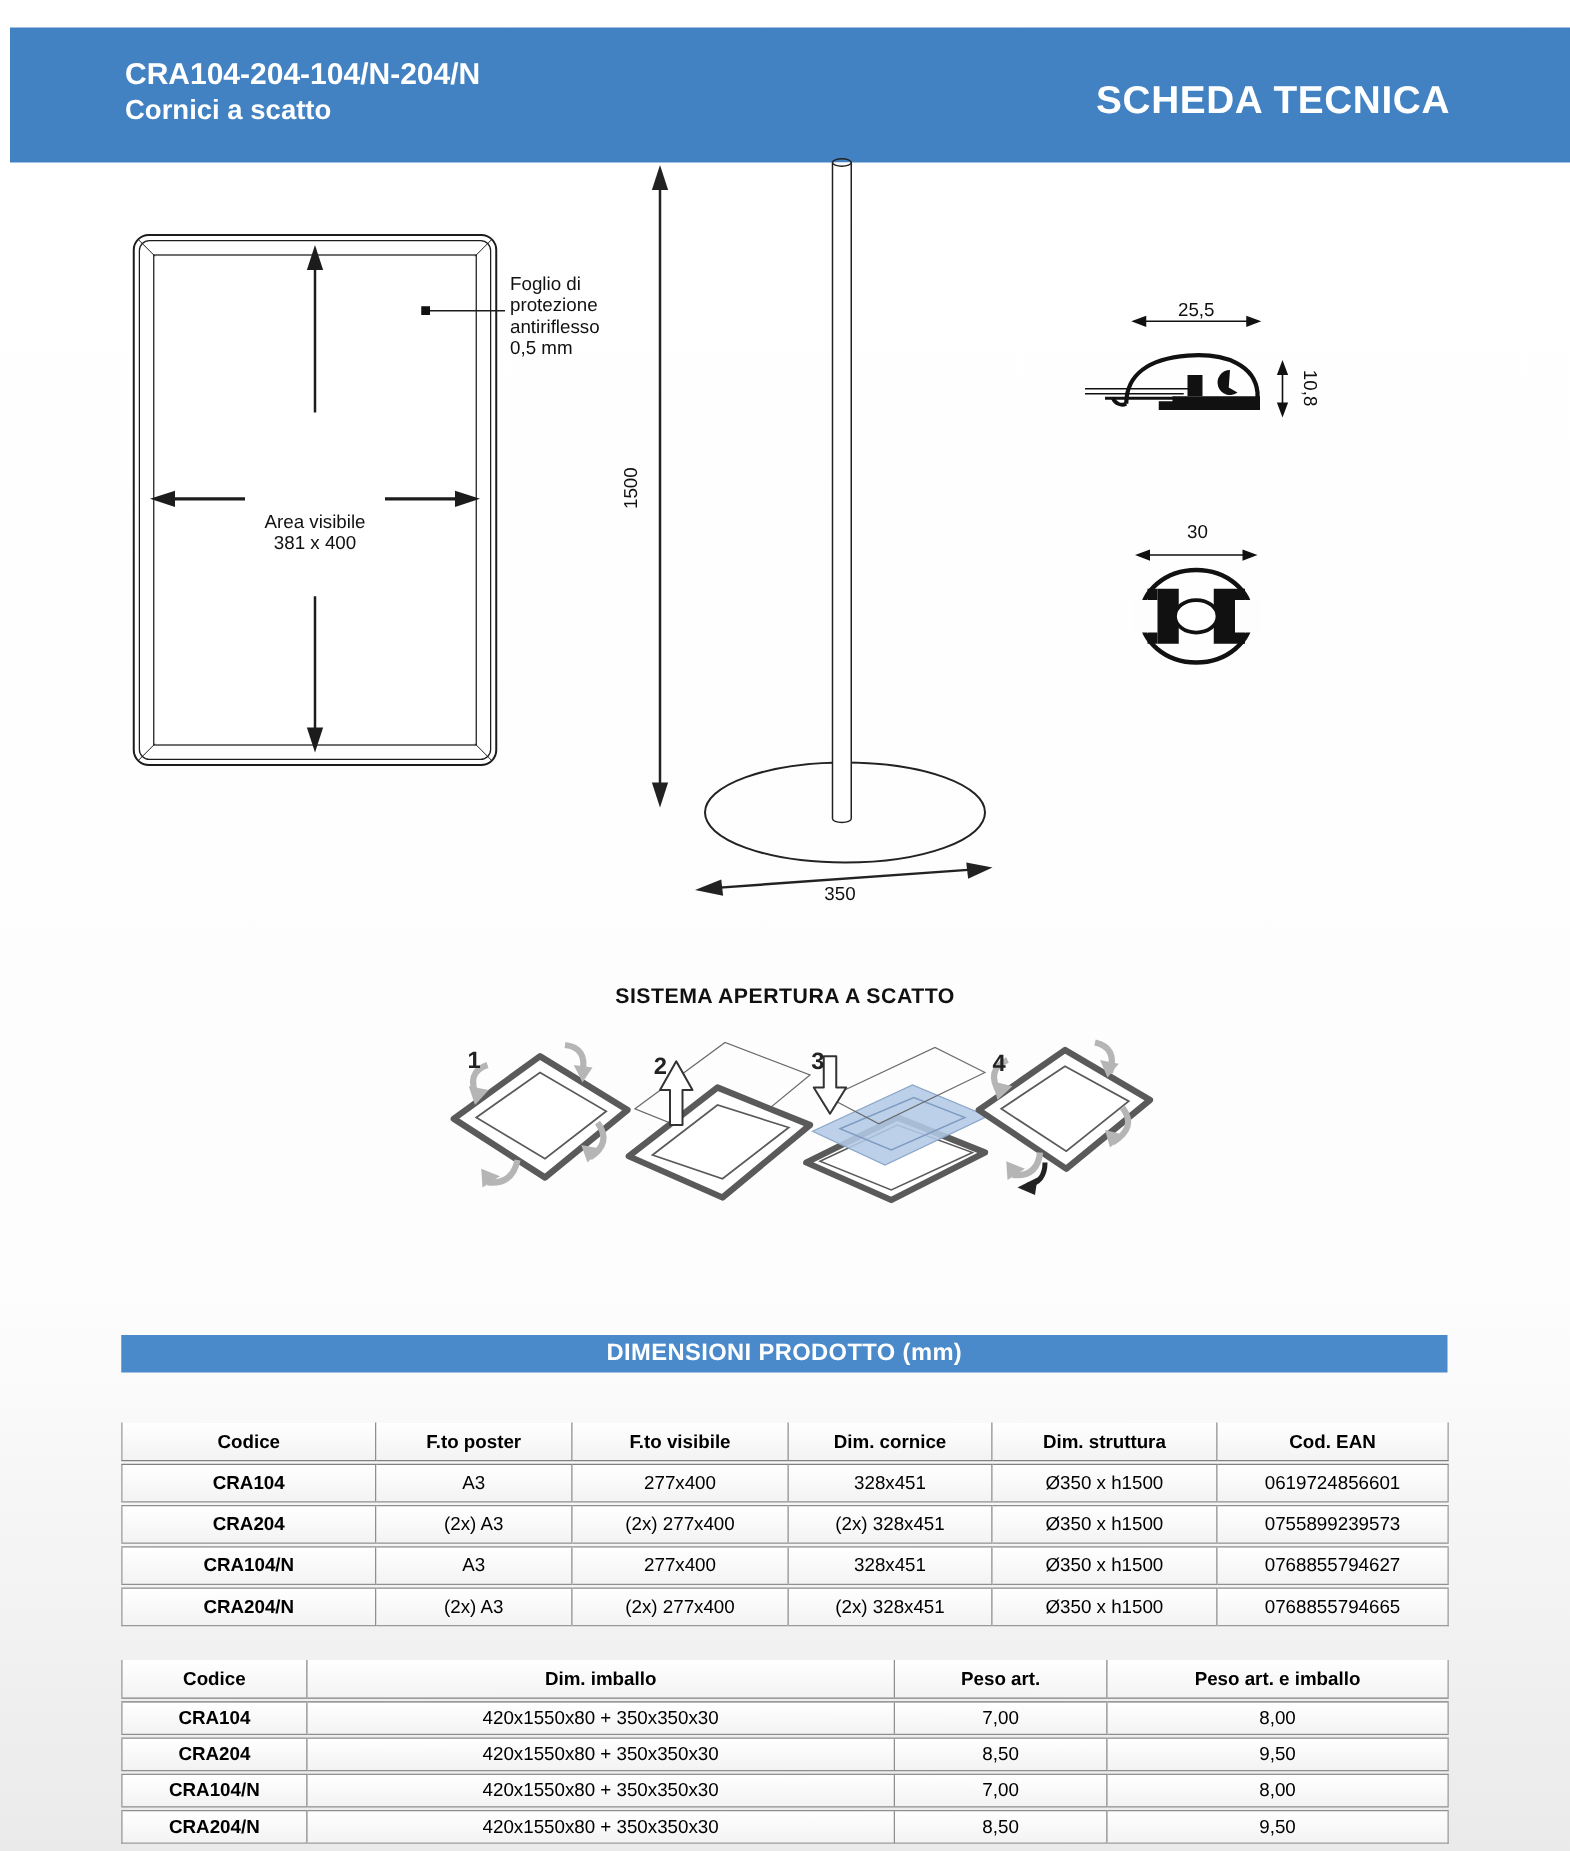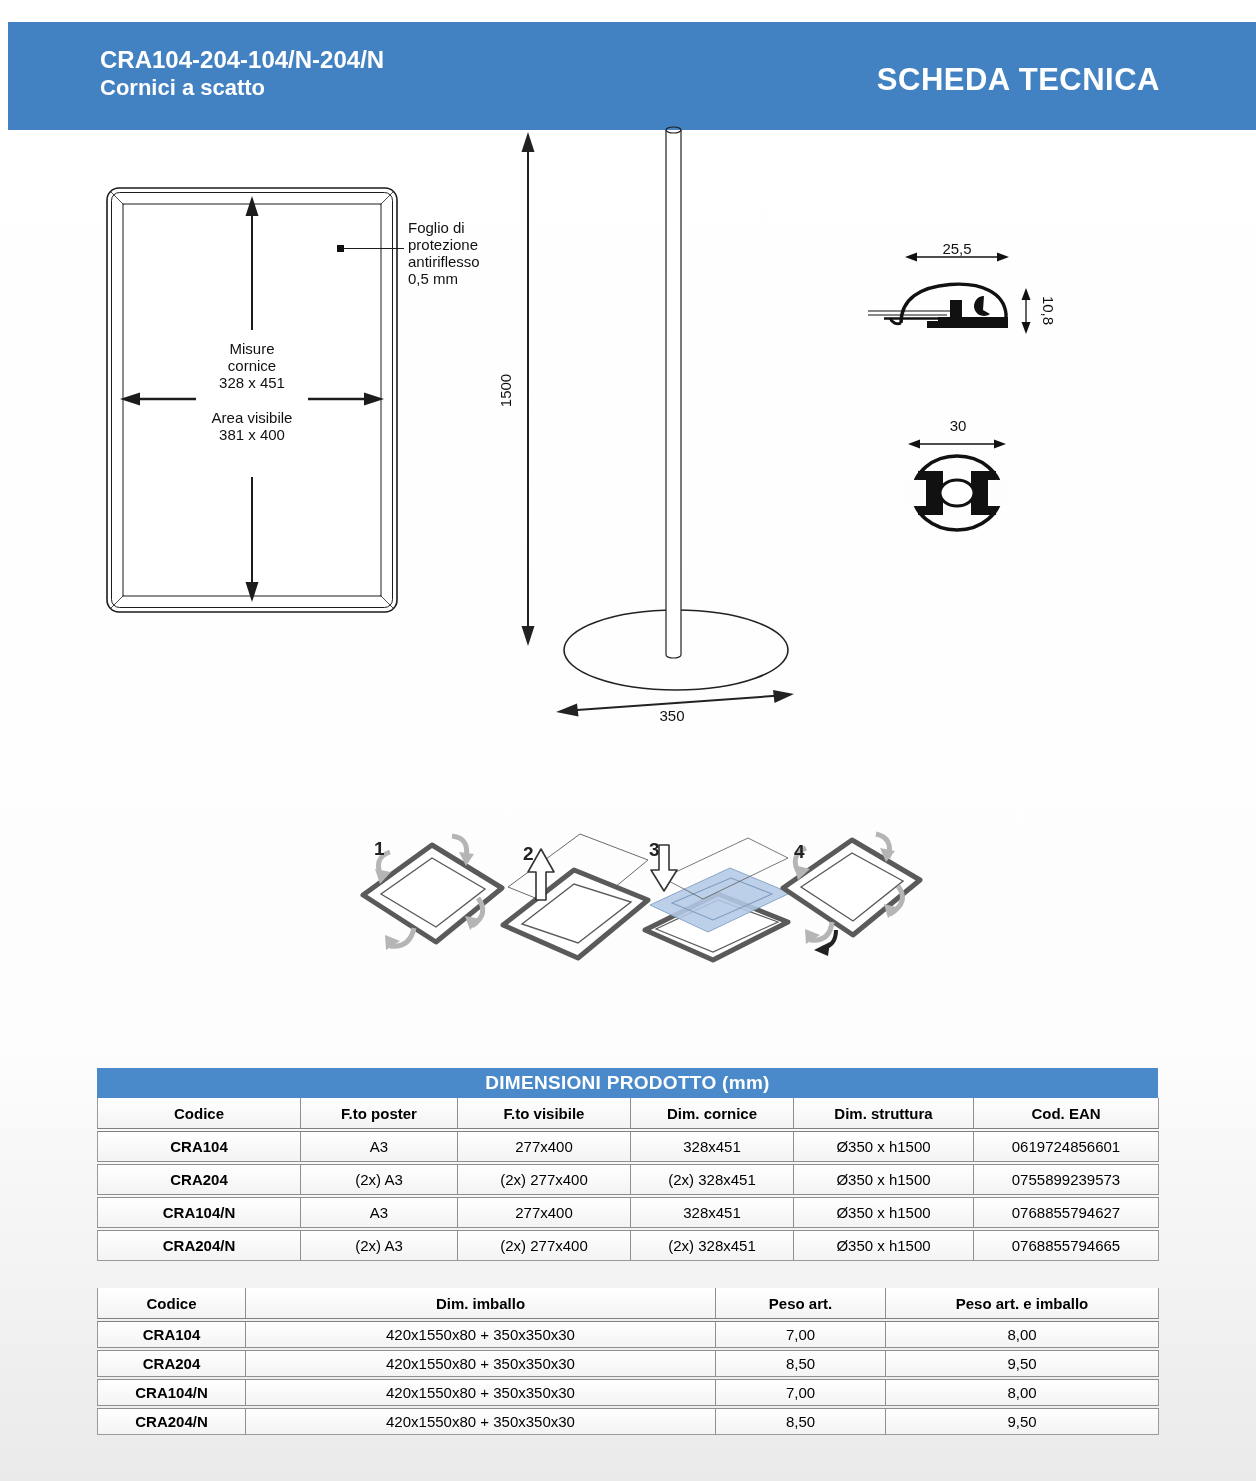--- a/index.html
+++ b/index.html
@@ -21,21 +21,21 @@
   
   .section-heading{position:absolute;left:0;top:787px;width:1256px;text-align:center;
                    font-size:17px;font-weight:bold;color:#111;letter-spacing:.4px;}
   .step-num{position:absolute;font-size:19px;font-weight:600;color:#222;}
   
   .tablewrap{position:absolute;left:97px;width:1061px;}
   .t1{top:1068px;} .t2{top:1288px;}
   .band{height:30px;background:#4a8acb;color:#fff;font-size:19px;font-weight:bold;
         display:flex;align-items:center;justify-content:center;letter-spacing:.3px;}
   table{border-collapse:collapse;table-layout:fixed;width:1061px;
-        border-left:1.5px solid #9a9a9a;border-right:1.5px solid #9a9a9a;border-bottom:1.5px solid #9a9a9a;}
+        border-left:1.5px solid #9a9a9a;border-right:1.5px solid #9a9a9a;border-bottom:1.5px solid #9a9a9a;margin-top:40px;}
   th,td{font-size:15px;text-align:center;vertical-align:middle;padding:0 4px;
         background:linear-gradient(180deg,#ffffff 0%,#f3f3f3 100%);overflow:hidden;white-space:nowrap;}
   th{font-weight:bold;border-bottom:4px double #808080;}
   th + th, td + td{border-left:1.4px solid #8f8f8f;}
   tbody tr + tr td{border-top:4px double #8f8f8f;}
   tbody td:first-child{font-weight:bold;}
   .t1 th{height:30px;} .t1 td{height:29px;}
   .t2 th{height:30px;} .t2 td{height:25px;}
 </style>
 </head>
@@ -170,41 +170,37 @@
         <polygon points="886,862 880,848 895,851"></polygon>
           <polygon points="798,880 794,865 810,869"></polygon>
         <polygon points="888,918 884,904 900,908"></polygon>
           <polygon points="806,944 805,929 820,935"></polygon>
       </g>
       <path d="M836,930 q0,16 -14,18" stroke="#222" stroke-width="4" fill="none"></path>
       <polygon points="814,950 830,942 828,956" fill="#222" stroke="none"></polygon>
     </g>
   </svg>
 
-  <div class="lbl center" style="left:162px;top:340px;width:180px;">
-    <span style="display:block">Misure</span>
-    <span style="display:block">cornice</span>
-    <span style="display:block">328 x 451</span>
-  </div>
   <div class="lbl center" style="left:162px;top:409px;width:180px;">
     <span style="display:block">Area visibile</span>
     <span style="display:block">381 x 400</span>
   </div>
   <div class="lbl" style="left:408px;top:219px;">
     <span style="display:block">Foglio di</span>
     <span style="display:block">protezione</span>
     <span style="display:block">antiriflesso</span>
     <span style="display:block">0,5 mm</span>
   </div>
   <div class="lbl center rot-ccw" style="left:475px;top:382px;width:60px;">1500</div>
   <div class="lbl center" style="left:642px;top:707px;width:60px;">350</div>
   <div class="lbl center" style="left:927px;top:240px;width:60px;">25,5</div>
   <div class="lbl center rot-cw" style="left:1018px;top:302px;width:60px;">10,8</div>
   <div class="lbl center" style="left:928px;top:417px;width:60px;">30</div>
 
+  <div class="section-heading">SISTEMA APERTURA A SCATTO</div>
   <span class="step-num" style="left:374px;top:838px;">1</span>
   <span class="step-num" style="left:523px;top:843px;">2</span>
   <span class="step-num" style="left:649px;top:839px;">3</span>
   <span class="step-num" style="left:794px;top:841px;">4</span>
 
   <div class="tablewrap t1">
     <div class="band">DIMENSIONI PRODOTTO (mm)</div>
     <table>
       <colgroup>
         <col style="width:203px">

